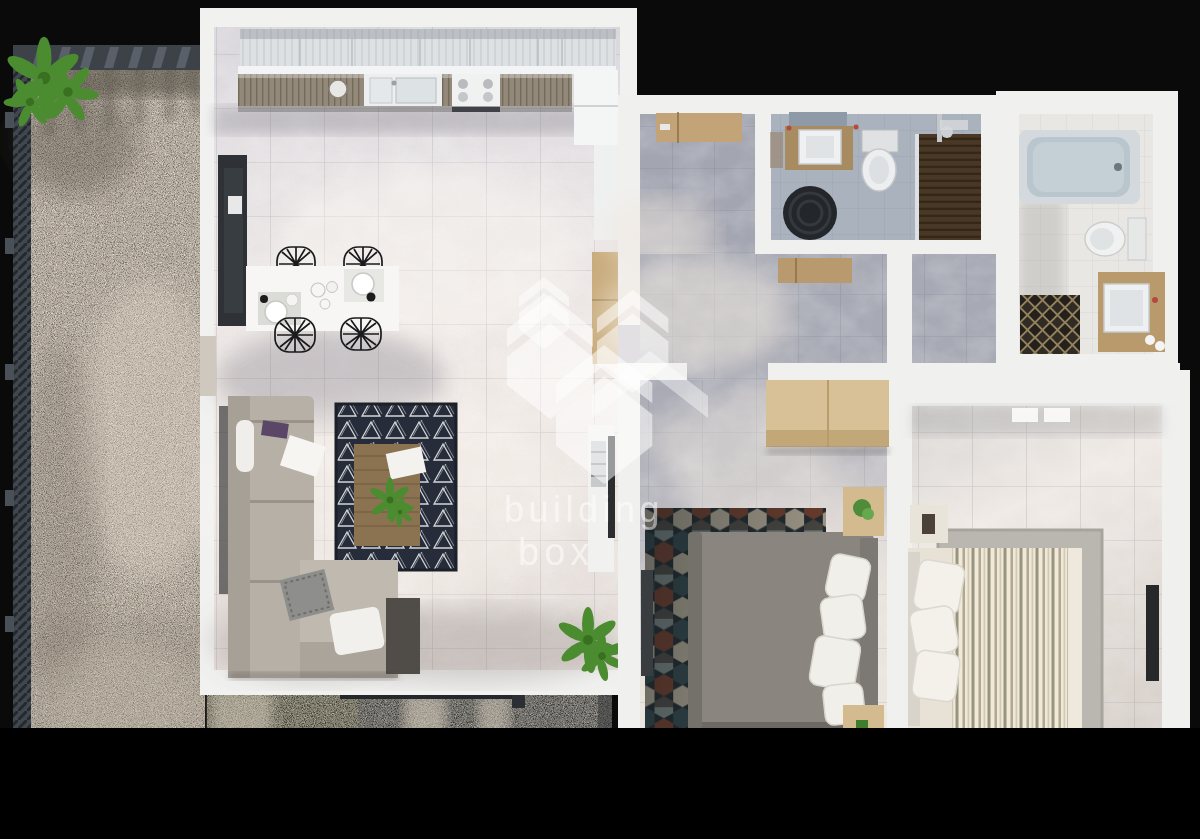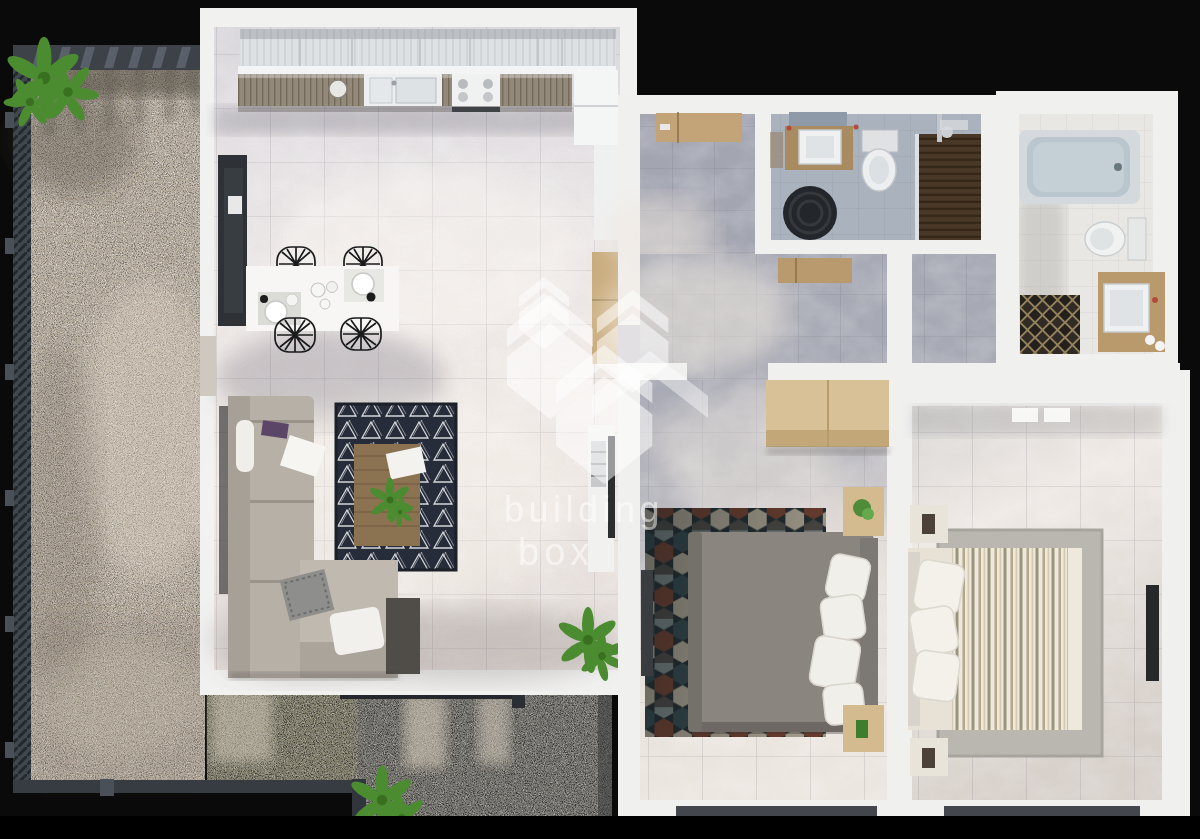--- a/index.html
+++ b/index.html
@@ -1,15 +1,15 @@
 <!DOCTYPE html>
 <html><head><meta charset="utf-8">
 <style>
 html,body{margin:0;padding:0;background:#000;}
-#c{position:relative;width:1200px;height:816px;background:#0a0a0a;overflow:hidden;font-family:"Liberation Sans",sans-serif;}
+#c{position:relative;width:1200px;height:728px;background:#0a0a0a;overflow:hidden;font-family:"Liberation Sans",sans-serif;}
 svg{position:absolute;top:0;left:0;display:block;}
 </style></head>
 <body>
 <div id="c">
 <svg width="1200" height="839" viewBox="0 0 1200 839">
 <defs>
 <filter id="spd" x="0%" y="0%" width="100%" height="100%">
   <feTurbulence type="fractalNoise" baseFrequency="0.9" numOctaves="3" seed="7"></feTurbulence>
   <feColorMatrix type="matrix" values="0 0 0 0 0, 0 0 0 0 0, 0 0 0 0 0, 4 0 0 0 -1.9"></feColorMatrix>
   <feComposite operator="in" in2="SourceGraphic"></feComposite>

